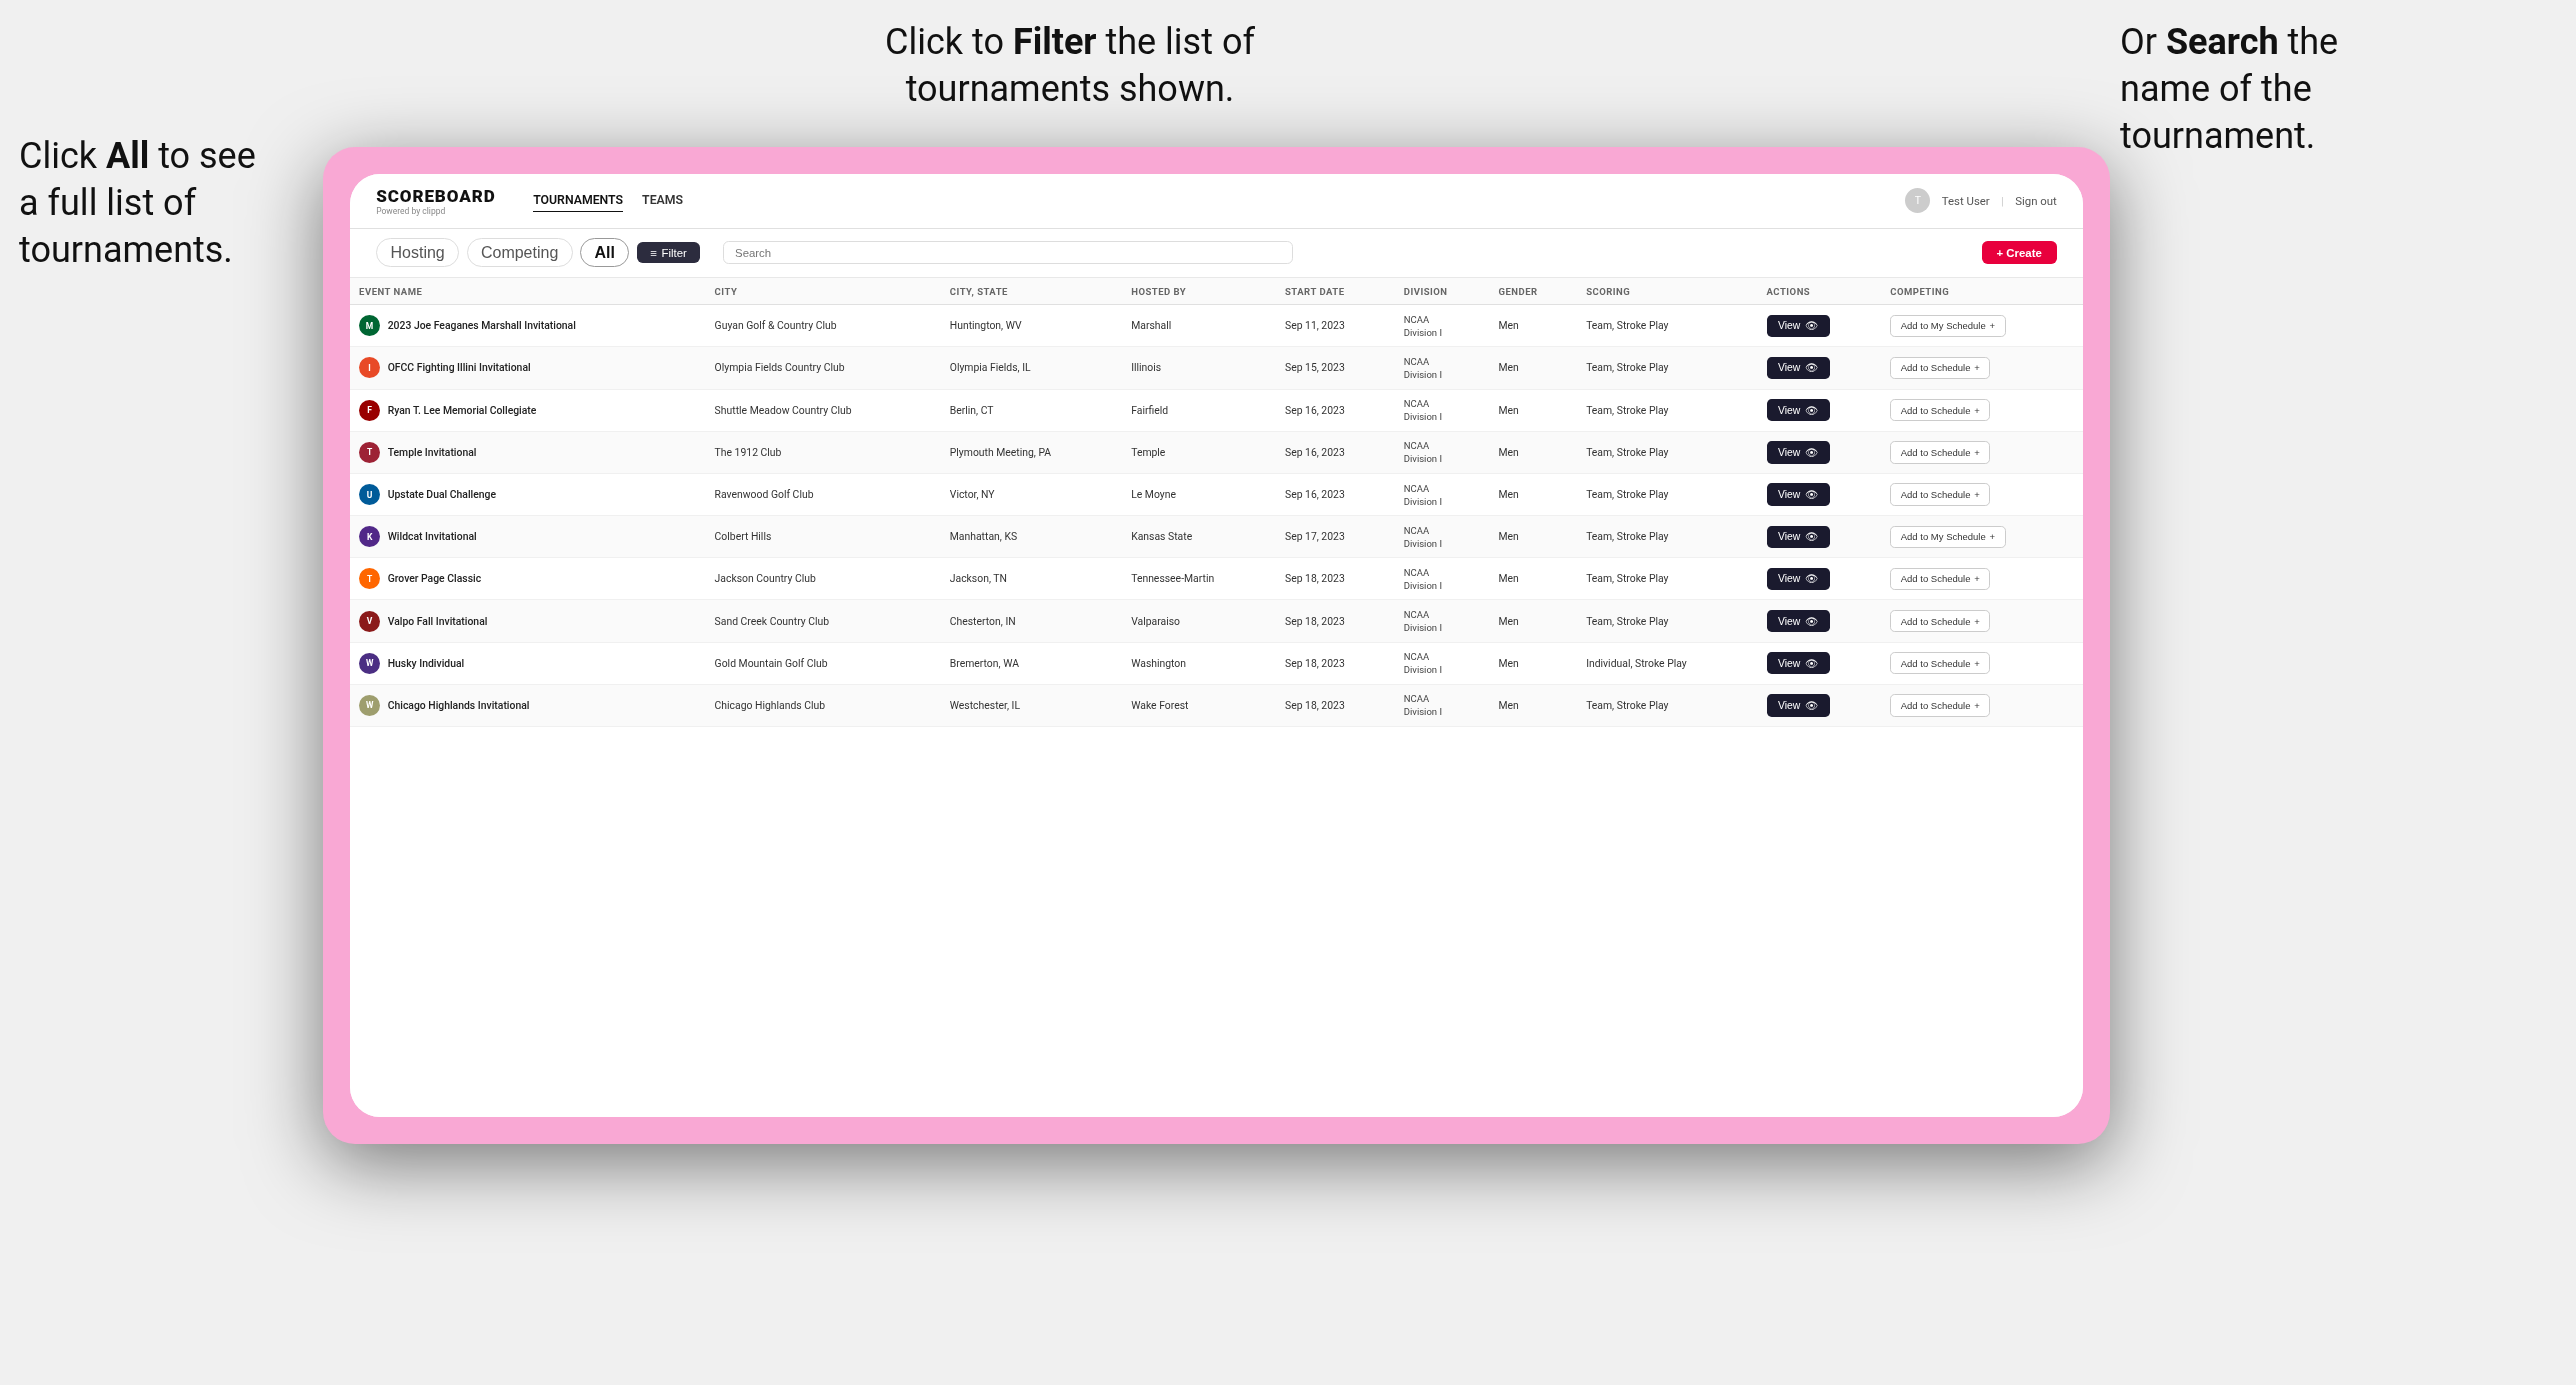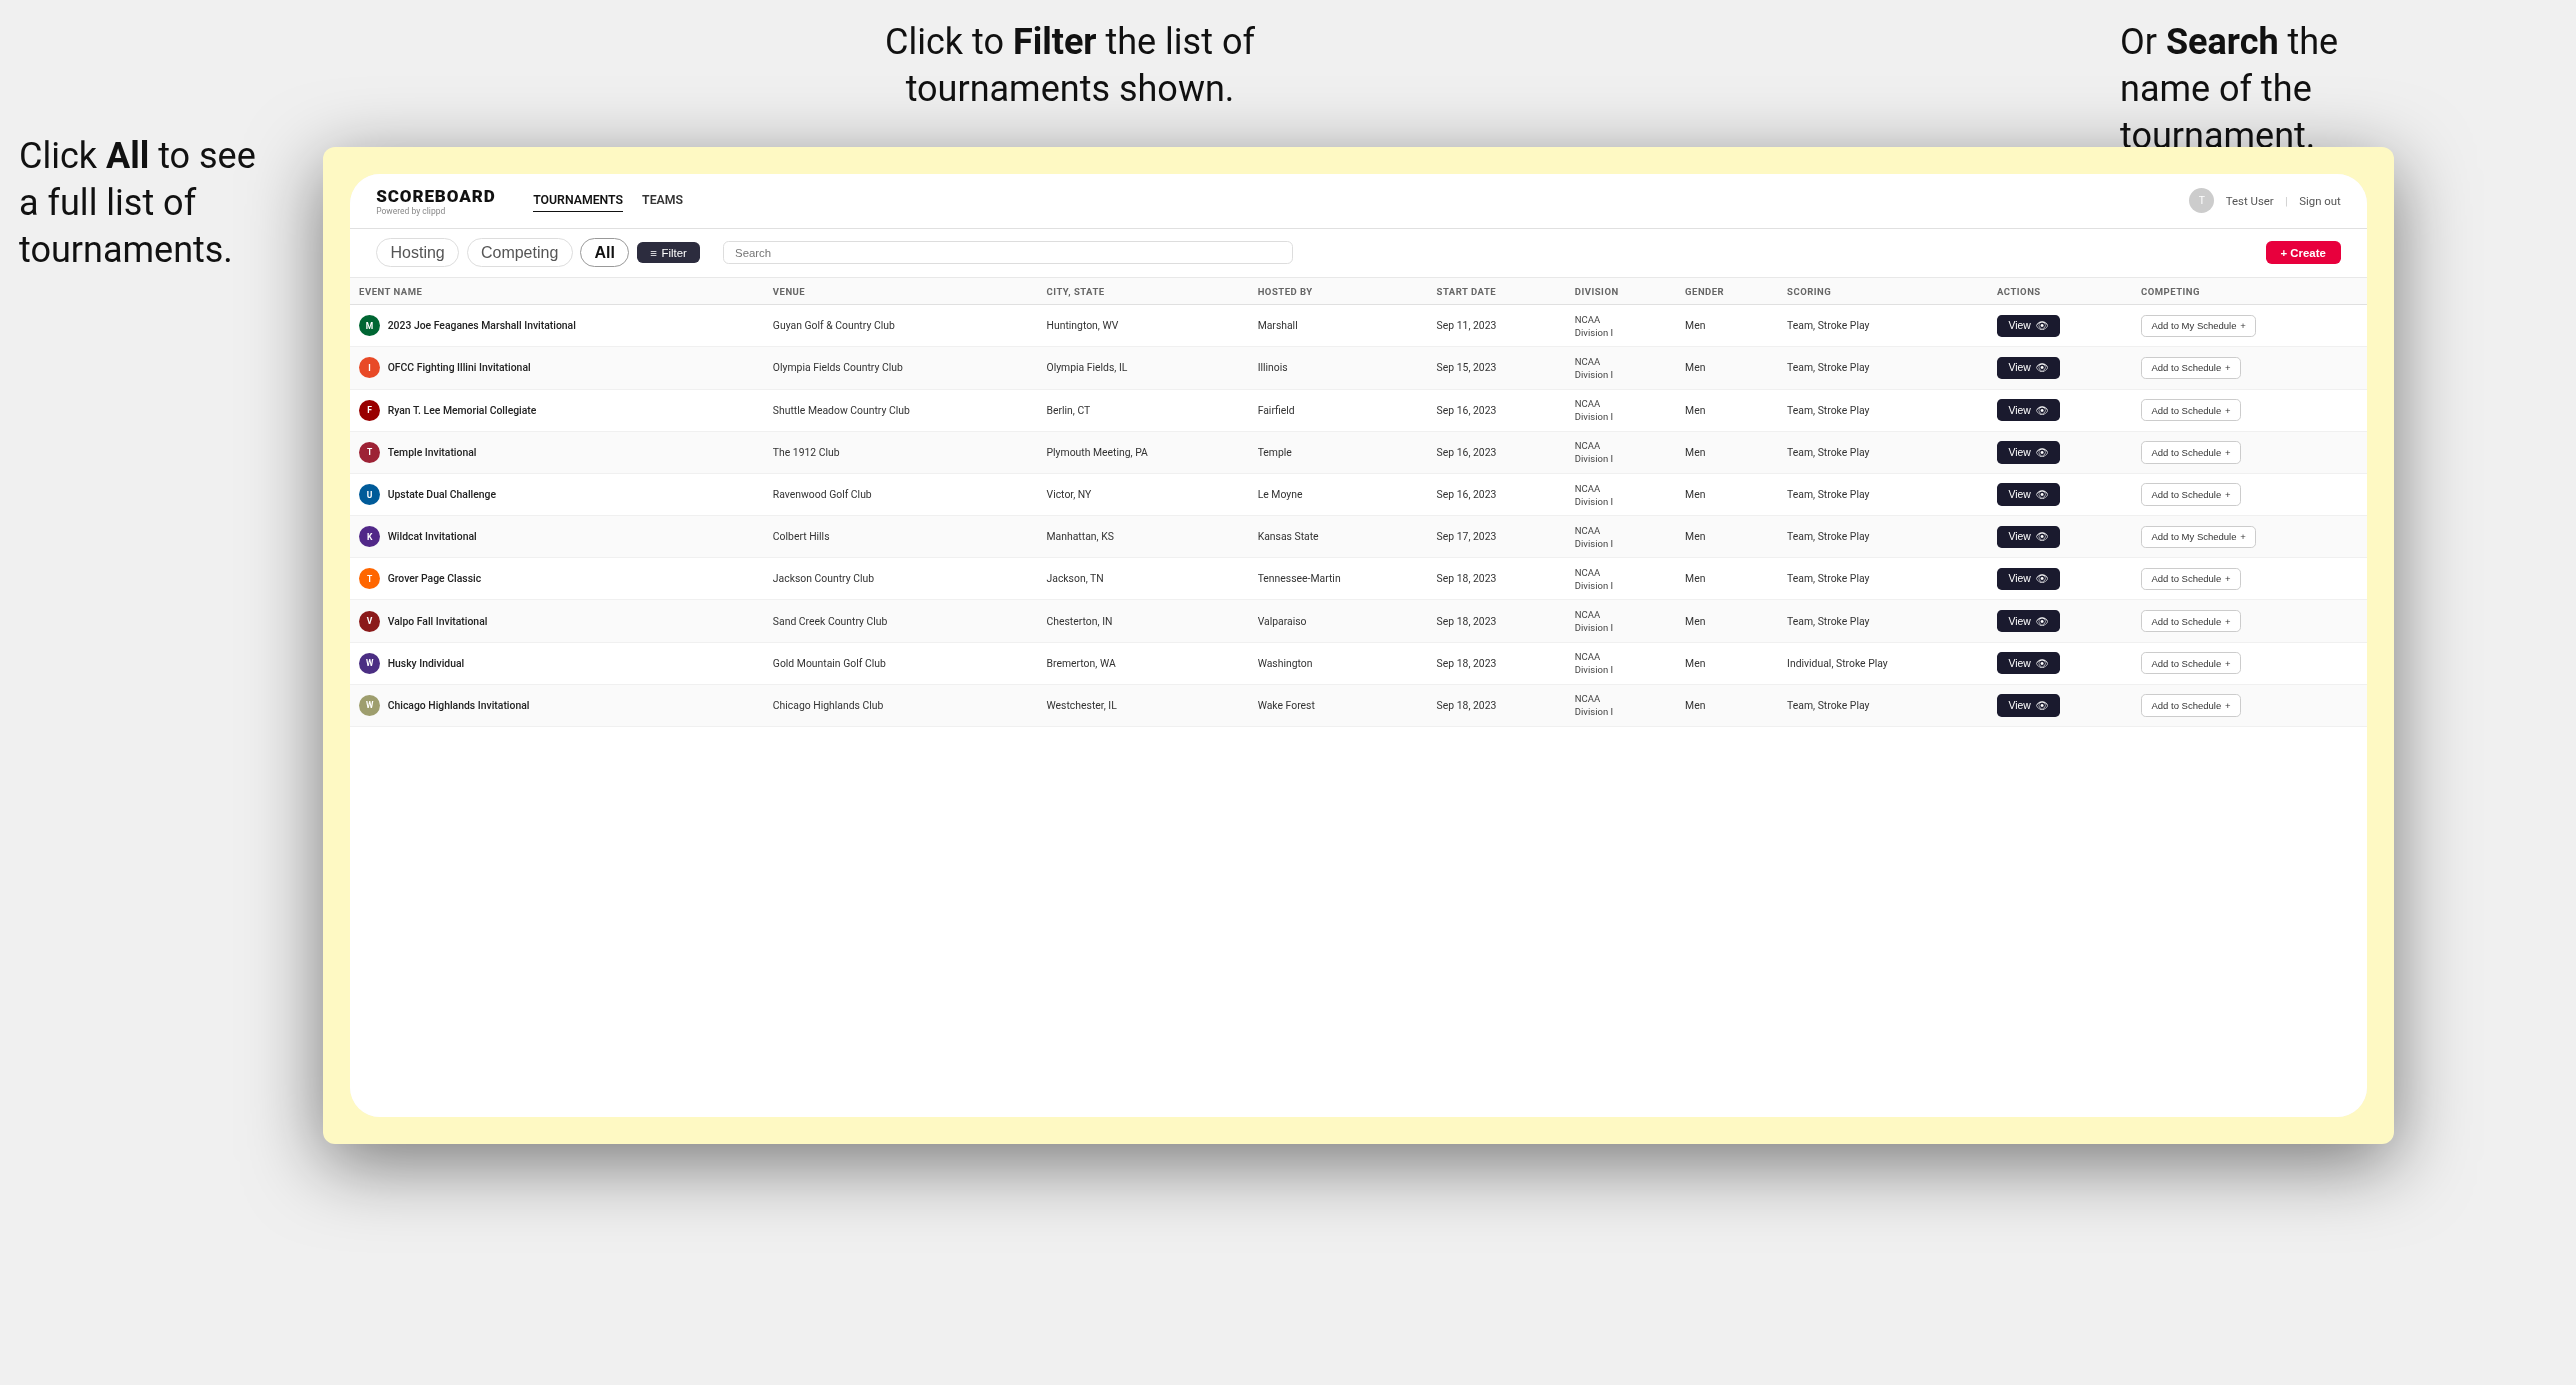--- a/index.html
+++ b/index.html
@@ -47,24 +47,24 @@
       width: 2576px;
       height: 1386px;
       pointer-events: none;
     }
 
     
     .tablet-frame {
       position: absolute;
       top: 147px;
       left: 323px;
-      width: 2071px;
+      width: 1787px;
       height: 997px;
-      background: #fef9c3;
-      border-radius: 12px;
+      background: #f9a8d4;
+      border-radius: 32px;
       box-shadow: 0 19px 76px rgba(0,0,0,0.5);
       padding: 26.6px;
     }
 
     .tablet-screen {
       width: 100%;
       height: 100%;
       background: #f5f5f5;
       border-radius: 30px;
       overflow: hidden;
@@ -362,21 +362,21 @@
         <input class="search-input" type="text" placeholder="Search" style="">
       </div>
       <button class="create-btn">+ Create</button>
     </div>
 
     <div class="table-wrap">
       <table>
         <thead>
           <tr>
             <th>EVENT NAME</th>
-            <th>VENUE</th>
+            <th>CITY</th>
             <th>CITY, STATE</th>
             <th>HOSTED BY</th>
             <th>START DATE</th>
             <th>DIVISION</th>
             <th>GENDER</th>
             <th>SCORING</th>
             <th>ACTIONS</th>
             <th>COMPETING</th>
           </tr>
         </thead>

